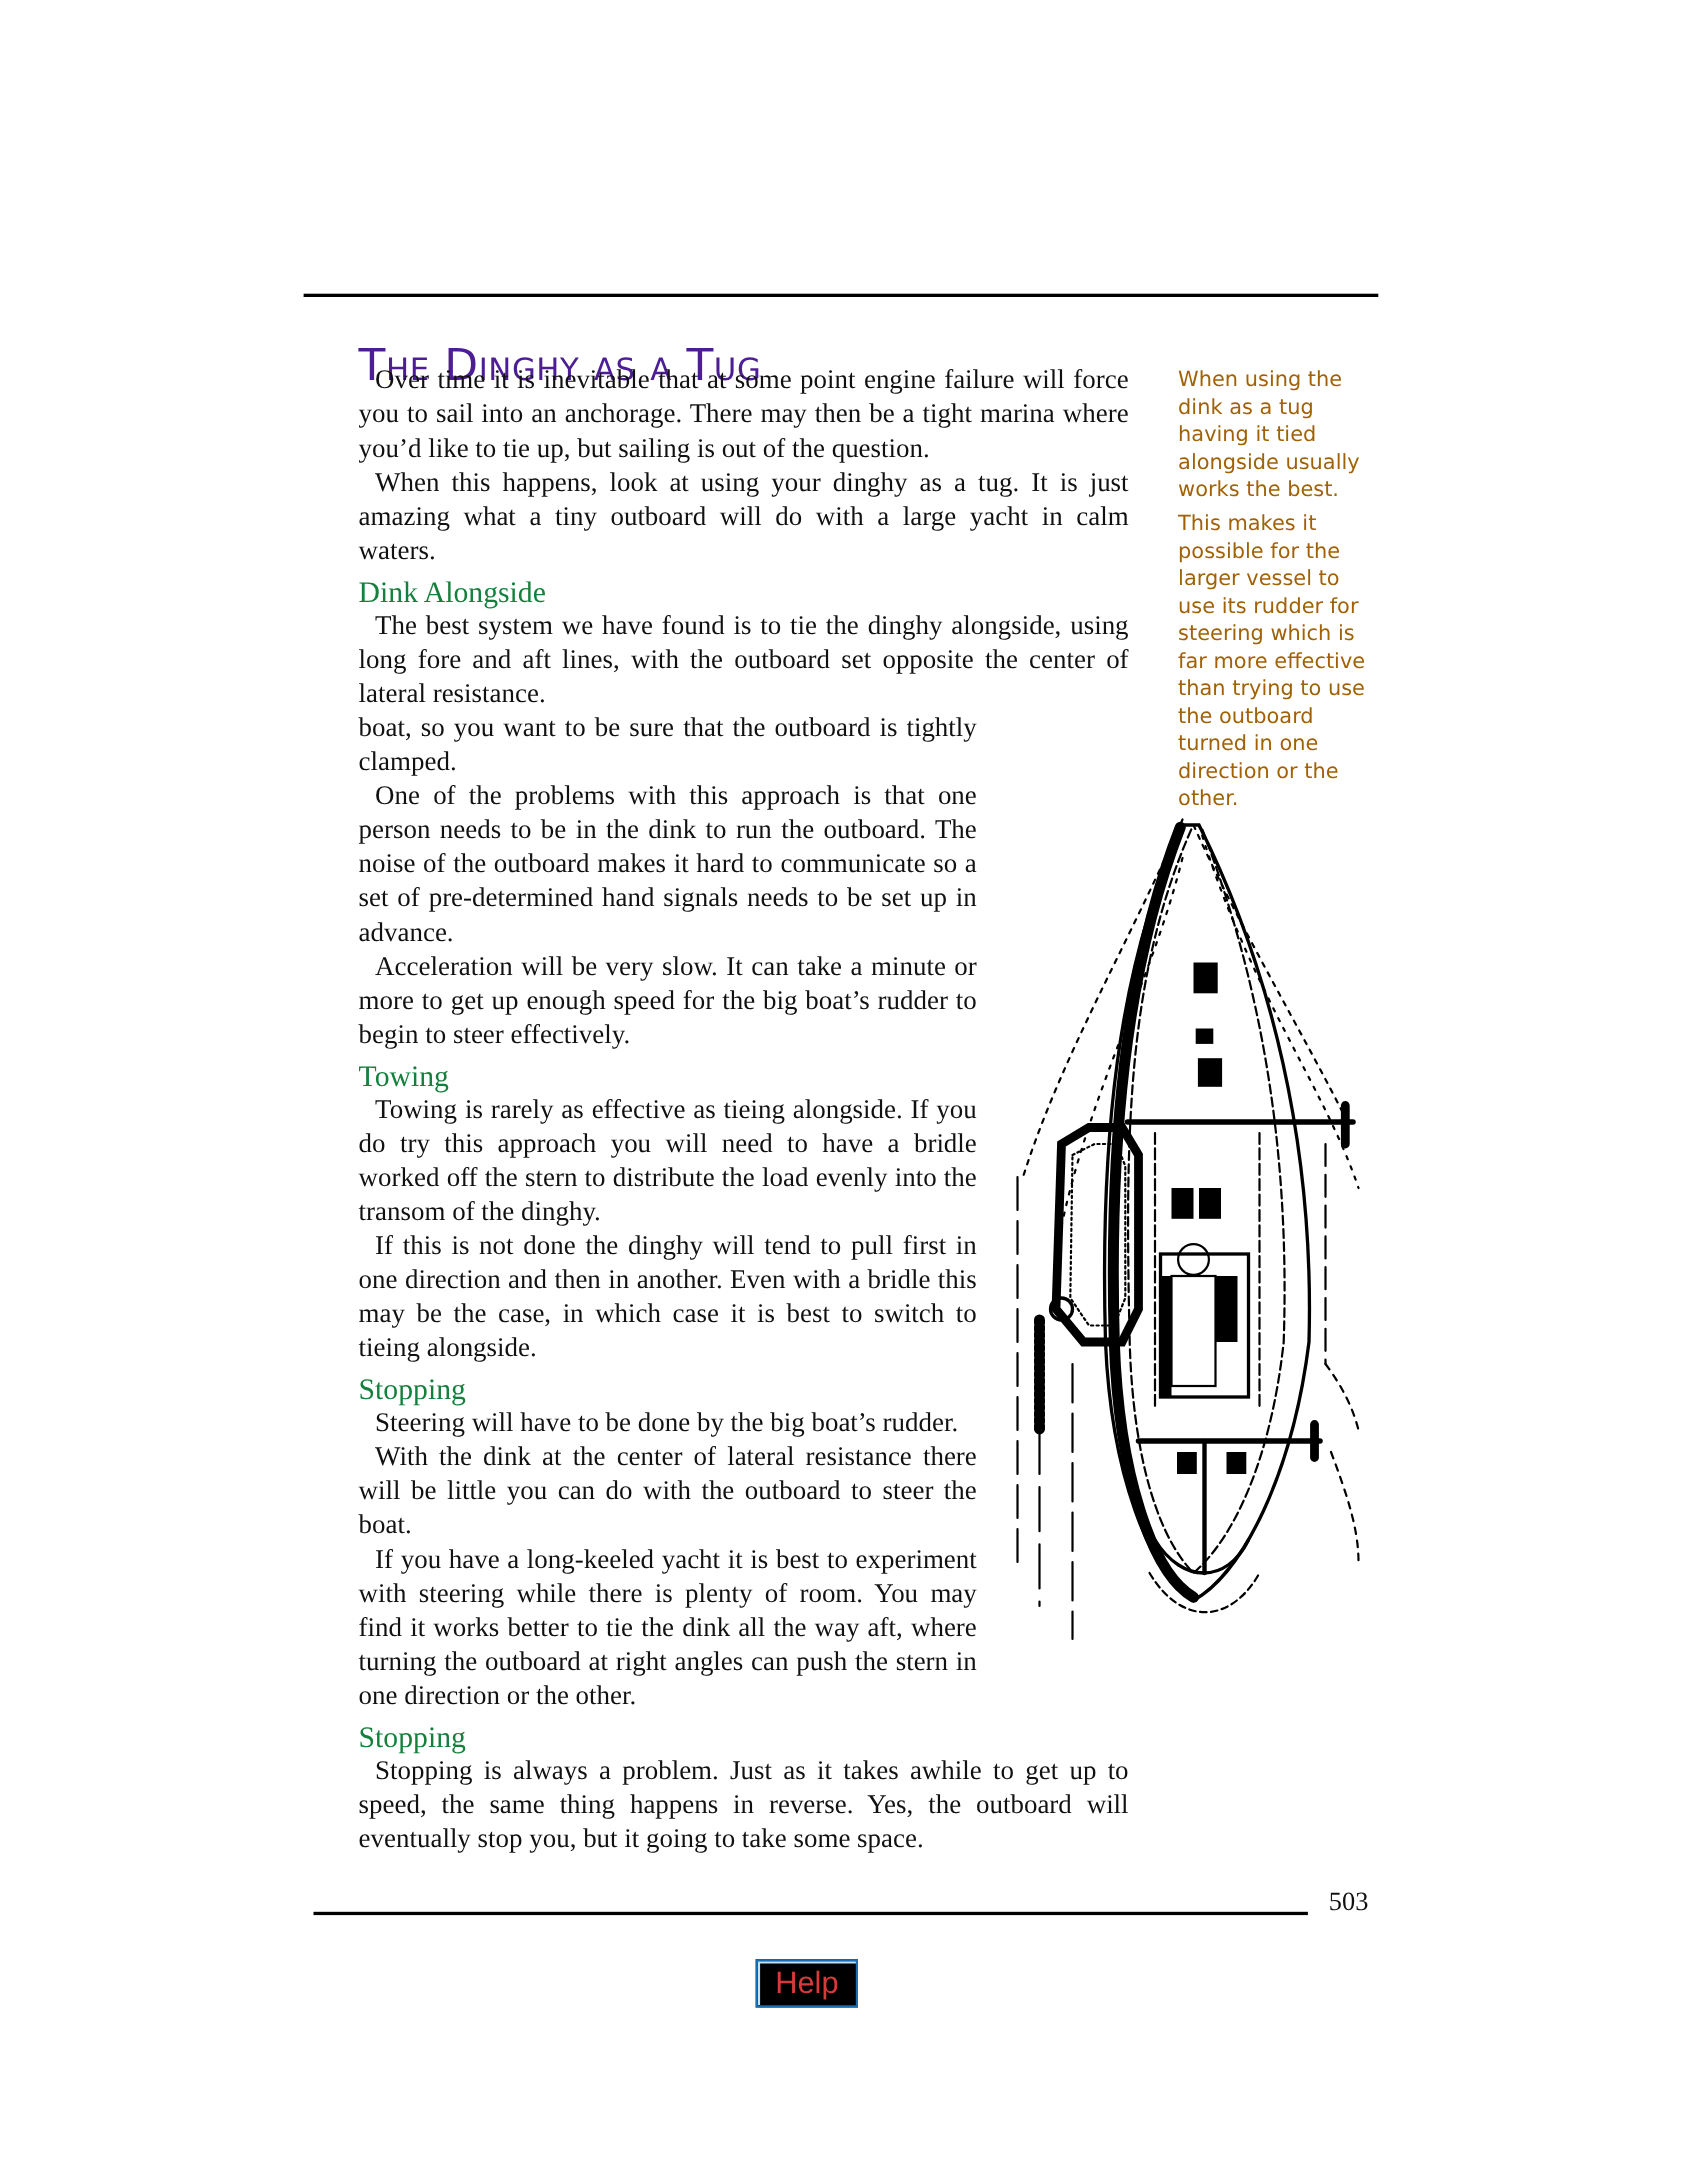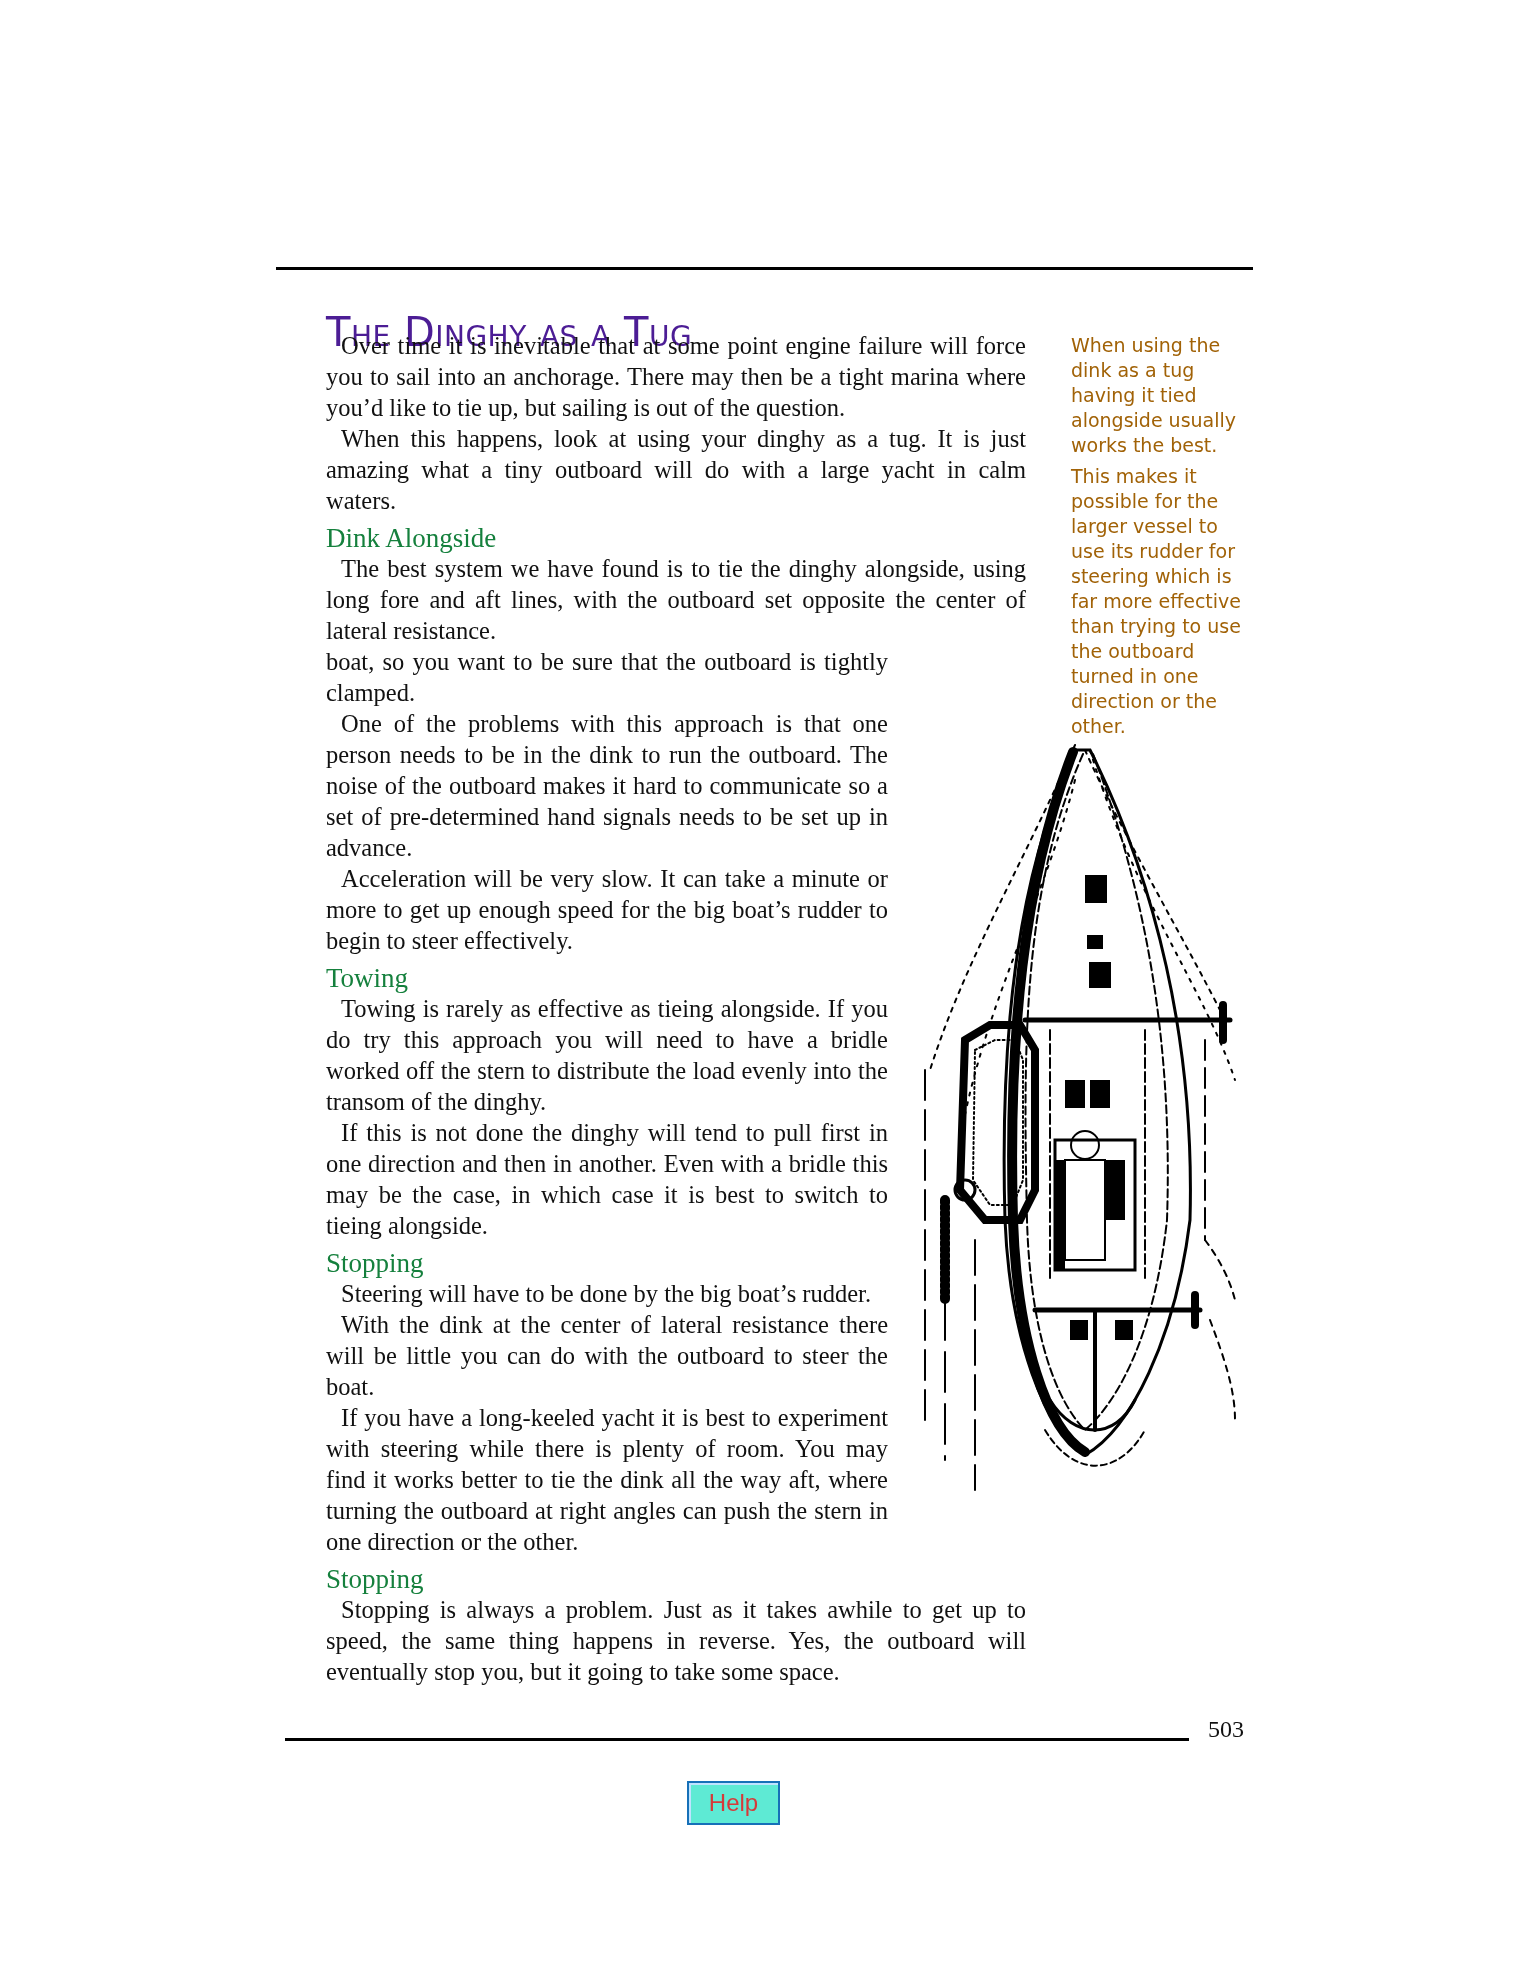--- a/index.html
+++ b/index.html
@@ -17,23 +17,23 @@
     .main-col { position: absolute; left: 326px; width: 700px; font-size: 24.5px; line-height: 31px; color: #111; }
     .main-col p { margin: 0; text-indent: 15px; text-align: justify; }
     .main-col .narrow { width: 562px; }
     .main-col h2 { margin: 6px 0 -2px 0; font-weight: normal; font-size: 27px; color: #15803d; line-height: 33px; }
 
     #sidebar-note { position: absolute; left: 1071px; top: 333px; width: 180px; font-size: 19px; line-height: 25px; color: #a16207; }
     #sidebar-note p { margin: 0 0 6px 0; }
 
     #boat-figure { position: absolute; left: 905px; top: 740px; width: 335px; height: 775px; }
 
-    #help-button { position: absolute; left: 687px; top: 1781px; width: 93px; height: 44px; background: #5eead4;
+    #help-button { position: absolute; left: 687px; top: 1781px; width: 93px; height: 44px; background: #000000;
                    border: 2px solid #1670b8; box-shadow: inset 2px 2px 0 #bfe3ff; color: #d63a3a; font-family: "Liberation Sans", sans-serif;
-                   font-size: 24px; display: flex; align-items: center; justify-content: center; cursor: pointer; box-sizing: border-box; }
+                   font-size: 28px; display: flex; align-items: center; justify-content: center; cursor: pointer; box-sizing: border-box; }
   </style>
 </head>
 <body>
 
 <div id="top-rule"></div>
 
 <h1 id="title">The Dinghy as a Tug</h1>
 
 <div class="main-col serif" style="top:330px;">
   <p>Over time it is inevitable that at some point engine failure will force you to sail into an anchorage. There may then be a tight marina where you’d like to tie up, but sailing is out of the question.</p>

